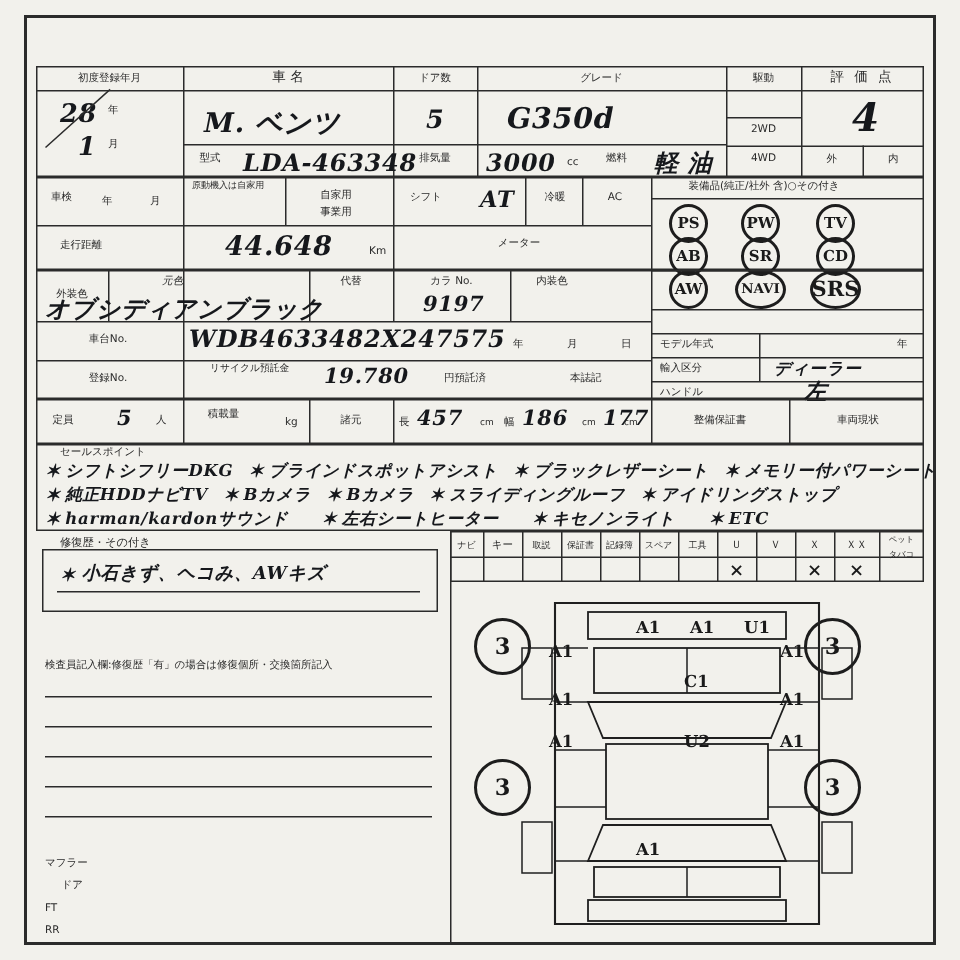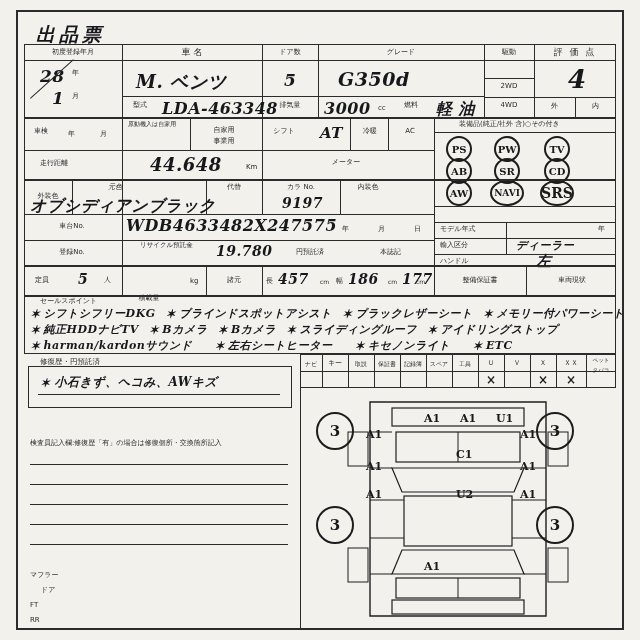--- a/index.html
+++ b/index.html
@@ -56,21 +56,20 @@
   .car line, .car rect, .car path, .car polygon{stroke:#1f1f1f;fill:none;}
   .lbl{position:absolute;font-family:"DejaVu Serif","Liberation Serif",serif;font-weight:bold;}
 </style>
 </head>
 <body>
 
 <div id="sheet">
 
   <div class="bx" style="left:16px;top:10px;width:608px;height:620px;border-width:2px;"></div>
 
-  <div class="abs title hw" style="left:36px;top:22px;">出品票</div>
 
   <div class="bx" style="left:24px;top:44px;width:592px;height:74px;"></div>
 
   <div class="ln vl" style="left:122px;top:44px;height:74px;"></div>
   <div class="ln vl" style="left:262px;top:44px;height:74px;"></div>
   <div class="ln vl" style="left:318px;top:44px;height:74px;"></div>
   <div class="ln vl" style="left:484px;top:44px;height:74px;"></div>
   <div class="ln vl" style="left:534px;top:44px;height:74px;"></div>
 
   <div class="ln hl" style="left:24px;top:60px;width:592px;"></div>
@@ -217,21 +216,21 @@
   <div class="bx" style="left:24px;top:266px;width:592px;height:30px;"></div>
   <div class="ln vl" style="left:122px;top:266px;height:30px;"></div>
   <div class="ln vl" style="left:206px;top:266px;height:30px;"></div>
   <div class="ln vl" style="left:262px;top:266px;height:30px;"></div>
   <div class="ln vl" style="left:434px;top:266px;height:30px;"></div>
   <div class="ln vl" style="left:526px;top:266px;height:30px;"></div>
 
   <div class="abs pr ctr" style="left:24px;top:275px;width:36px;height:12px;">定員</div>
   <div class="abs hw" style="left:78px;top:271px;font-size:14px;">5</div>
   <div class="abs pr" style="left:104px;top:277px;">人</div>
-  <div class="abs pr ctr" style="left:124px;top:293px;width:50px;height:12px;">積載量</div>
+  <div class="abs pr ctr" style="left:124px;top:271px;width:50px;height:12px;">積載量</div>
   <div class="abs pr" style="left:190px;top:278px;">kg</div>
   <div class="abs pr ctr" style="left:208px;top:275px;width:52px;height:12px;">諸元</div>
   <div class="abs pr" style="left:266px;top:278px;">長</div>
   <div class="abs hw" style="left:278px;top:271px;font-size:14px;">457</div>
   <div class="abs pr" style="left:320px;top:279px;font-size:6px;">cm</div>
   <div class="abs pr" style="left:336px;top:278px;">幅</div>
   <div class="abs hw" style="left:348px;top:271px;font-size:14px;">186</div>
   <div class="abs pr" style="left:388px;top:279px;font-size:6px;">cm</div>
   <div class="abs hw" style="left:402px;top:271px;font-size:14px;">177</div>
   <div class="abs pr" style="left:416px;top:279px;font-size:6px;">cm</div>
@@ -294,21 +293,21 @@
         <span class="bullet">✶</span>
         <span>キセノンライト</span>
       </span>
     <span class="optrow">
         <span class="bullet">✶</span>
         <span>ETC</span>
       </span>
   </div>
 
   <div class="ln vl" style="left:300px;top:354px;height:276px;"></div>
-  <div class="abs pr" style="left:40px;top:358px;font-size:7.5px;">修復歴・円預託済</div>
+  <div class="abs pr" style="left:40px;top:358px;font-size:7.5px;">修復歴・その付き</div>
   <div class="bx" style="left:28px;top:366px;width:264px;height:42px;"></div>
   <div class="abs hw" style="left:40px;top:374px;font-size:12px;display:flex;align-items:center;gap:4px;">
     <span class="bullet">✶</span>
       <span>小石きず、ヘコみ、AWキズ</span>
   </div>
   <div class="ln hl" style="left:38px;top:394px;width:242px;"></div>
 
   <div class="abs pr" style="left:30px;top:440px;font-size:7px;">検査員記入欄:修復歴「有」の場合は修復個所・交換箇所記入</div>
   <div class="ln hl" style="left:30px;top:464px;width:258px;"></div>
   <div class="ln hl" style="left:30px;top:484px;width:258px;"></div>

